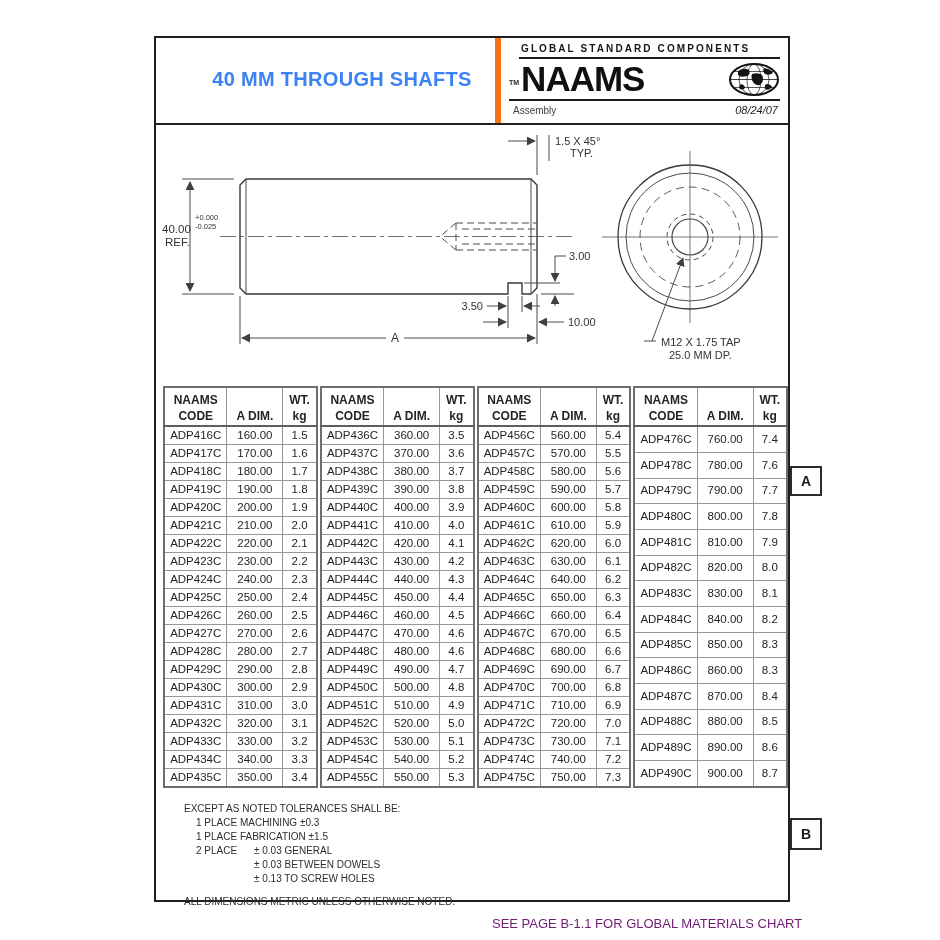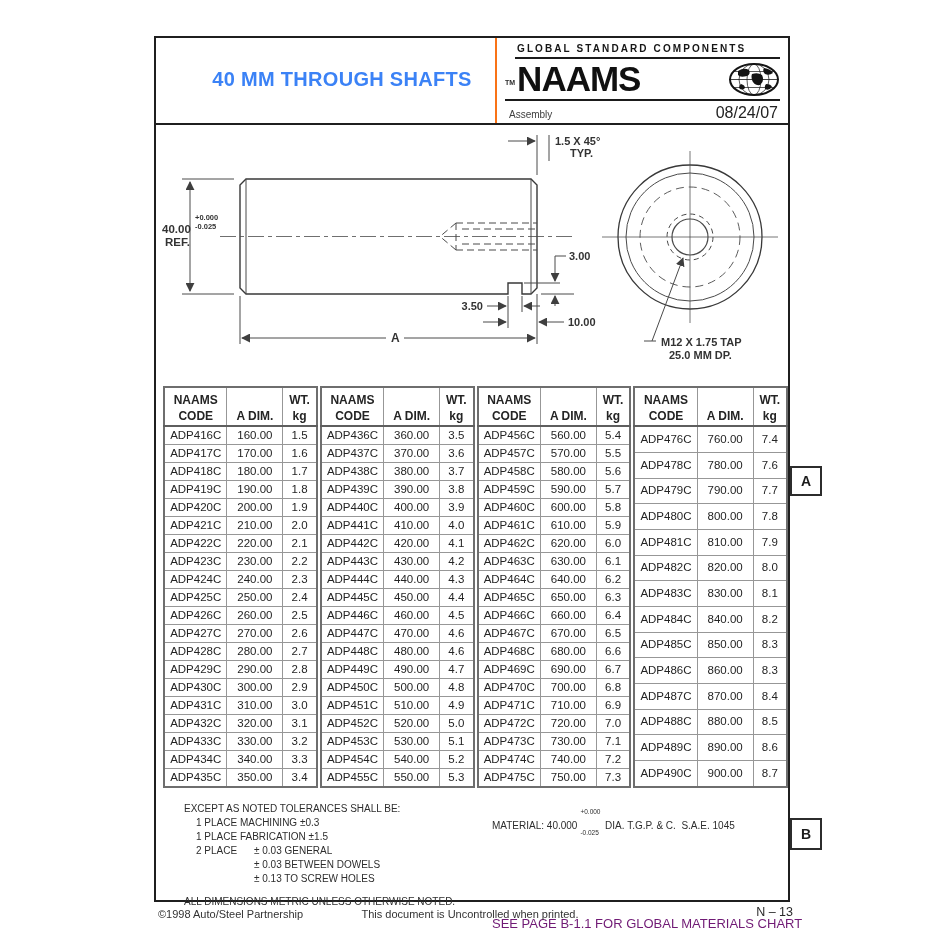--- a/index.html
+++ b/index.html
@@ -4,33 +4,33 @@
 <style>
   html,body{margin:0;padding:0;background:#ffffff;}
   .canvas{position:relative;width:940px;height:940px;background:#ffffff;
           font-family:"Liberation Sans",sans-serif;color:#2b2b2b;overflow:hidden;}
   .page{position:absolute;left:154px;top:36px;width:636px;height:866px;
         border:2px solid #1f1f1f;box-sizing:border-box;background:#fff;}
   
   .hdr{position:relative;height:85px;border-bottom:2px solid #1f1f1f;}
   .page-title{position:absolute;left:26px;top:30px;width:320px;text-align:center;
               font-size:20px;font-weight:bold;letter-spacing:.3px;color:#3b82f6;}
-  .brand{position:absolute;right:0;top:0;width:293px;height:85px;border-left:2px solid #f97316;
+  .brand{position:absolute;right:0;top:0;width:293px;height:85px;border-left:6px solid #f97316;
          box-sizing:border-box;padding:4px 8px 0 8px;}
   .tagline{margin-left:10px;font-size:10px;font-weight:bold;letter-spacing:2.1px;
            color:#161616;border-bottom:2px solid #1b1b1b;padding:1px 0 3px 2px;}
   .brandrow{display:flex;align-items:center;height:40px;}
   .tm{font-size:7px;font-weight:bold;margin:6px 2px 0 0;}
   .naams{font-size:35px;font-weight:bold;letter-spacing:-1px;color:#101010;line-height:36px;flex:1;}
   .brandbottom{display:flex;justify-content:space-between;align-items:baseline;
                border-top:2px solid #1b1b1b;padding:3px 2px 0 4px;}
   .assembly{font-size:10px;color:#404040;}
-  .revdate{font-size:16px;color:#222;}
+  .revdate{font-size:11px;color:#222;font-style:italic;}
   
-  .drawing{position:relative;height:260px;font-weight:bold;}
+  .drawing{position:relative;height:260px;}
   .drawing svg{position:absolute;left:0;top:0;}
   
   .tables{position:absolute;left:7px;top:348px;display:flex;gap:2px;}
   table.g{border-collapse:collapse;border:2px solid #6e6e6e;background:#fff;}
   table.g th,table.g td{border:1px solid #979797;padding:0;font-size:11.5px;
       text-align:center;color:#242424;height:17px;line-height:17px;white-space:nowrap;}
   table.g th{font-weight:bold;font-size:12px;height:36px;line-height:16px;
       vertical-align:bottom;border-bottom:2px solid #5e5e5e;padding-bottom:1px;}
   td.c-code,th.c-code{width:62px;}
   td.c-dim ,th.c-dim {width:56px;}
@@ -638,34 +638,21 @@
           <span class="lbl">2 PLACE</span>
           <div class="twoList">
             <div>±  0.03 GENERAL</div>
             <div>±  0.03 BETWEEN DOWELS</div>
             <div>±  0.13 TO SCREW HOLES</div>
           </div>
         </div>
         <div class="metric">ALL DIMENSIONS METRIC UNLESS OTHERWISE NOTED.</div>
       </div>
       <div class="mat">
-        <div class="matline1">
-          <span>MATERIAL: 40.000</span>
-          <span class="tolstack">
-            <div>+0.000</div>
-            <div>-0.025</div>
-          </span>
-          <span>DIA. T.G.P. &amp; C.  S.A.E. 1045</span>
-        </div>
       </div>
       <div class="seepage">SEE PAGE B-1.1 FOR GLOBAL MATERIALS CHART</div>
     </div>
   </div>
 
   <div class="marker markerA">A</div>
   <div class="marker markerB">B</div>
 
-  <div class="footer">
-    <span class="foot-left">©1998 Auto/Steel Partnership</span>
-    <span class="foot-center">This document is Uncontrolled when printed.</span>
-    <span class="foot-right">N – 13</span>
-  </div>
 </div>
 
 </body></html>

